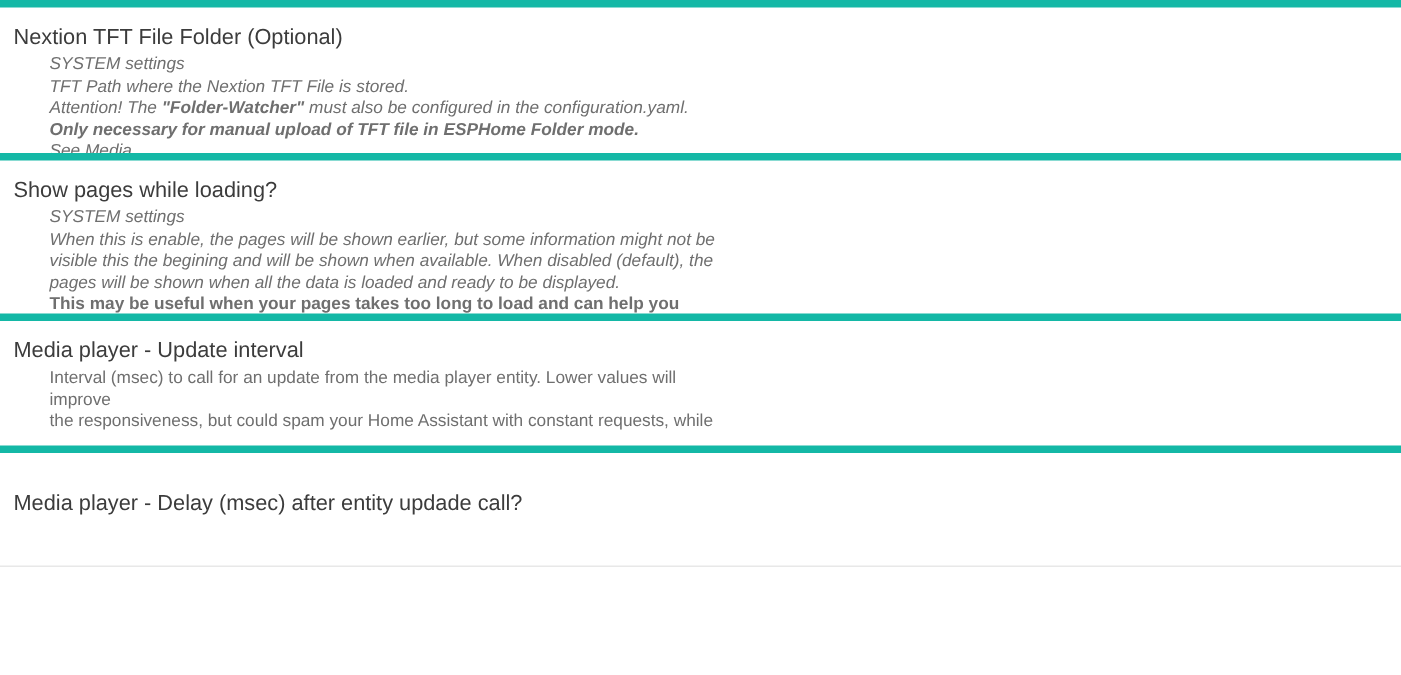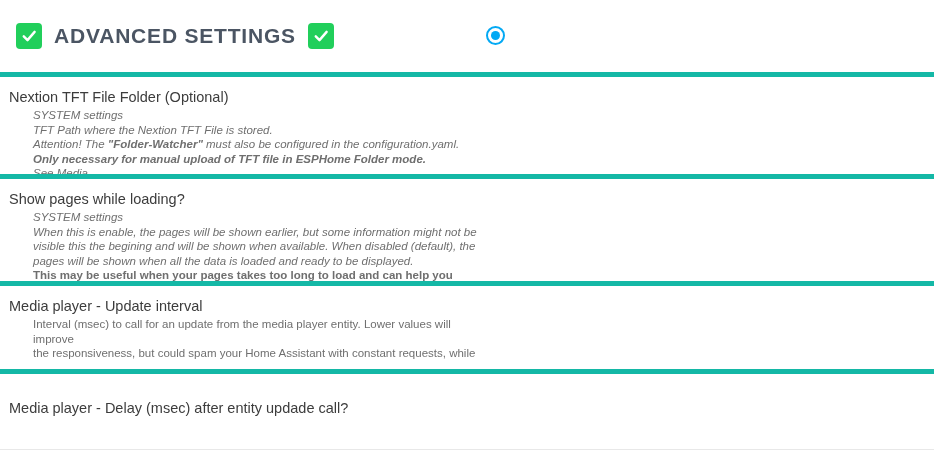--- a/index.html
+++ b/index.html
@@ -136,36 +136,20 @@
     bottom: 0;
     height: 1px;
     background: #e8e8e8;
   }
 </style>
 </head>
 <body>
 
 <div class="page">
 
-  <div class="header">
-    <span class="check-badge">
-      <svg width="18" height="18" viewBox="0 0 24 24" aria-hidden="true">
-        <path d="M5 12.5 L10 17.5 L19.5 6.5" fill="none" stroke="#ffffff" stroke-width="3.2" stroke-linecap="round" stroke-linejoin="round"></path>
-      </svg>
-    </span>
-    <h1 class="header-title">ADVANCED SETTINGS</h1>
-    <span class="check-badge">
-      <svg width="18" height="18" viewBox="0 0 24 24" aria-hidden="true">
-        <path d="M5 12.5 L10 17.5 L19.5 6.5" fill="none" stroke="#ffffff" stroke-width="3.2" stroke-linecap="round" stroke-linejoin="round"></path>
-      </svg>
-    </span>
-    <span class="radio-dot">
-        <i></i>
-      </span>
-  </div>
 
   <div class="row" style="height:102px;">
     <div class="row-label">Nextion TFT File Folder (Optional)</div>
     <div class="desc">
       <div class="it">SYSTEM settings</div>
       <div class="it">TFT Path where the Nextion TFT File is stored.</div>
       <div class="it"><span>Attention! The </span><span class="b">"Folder-Watcher"</span><span> must also be configured in the configuration.yaml.</span></div>
       <div class="b">Only necessary for manual upload of TFT file in ESPHome Folder mode.</div>
       <div class="it">See Media</div>
     </div>

